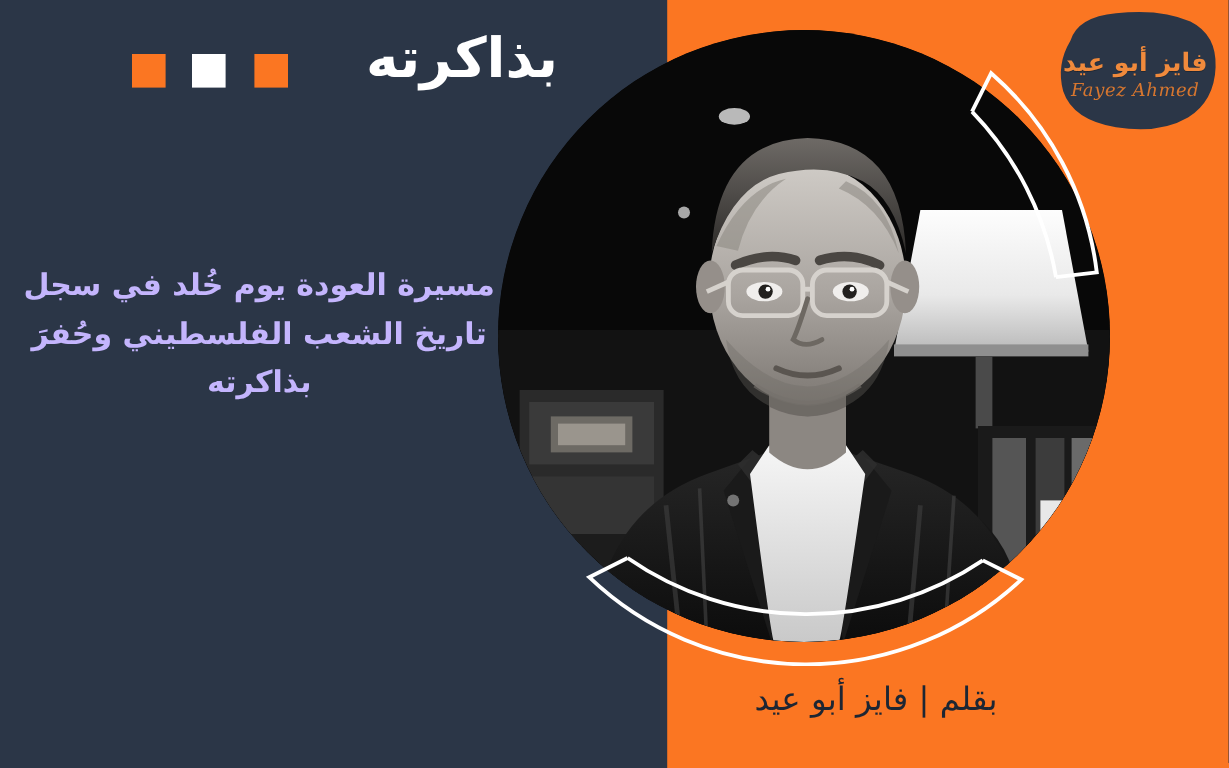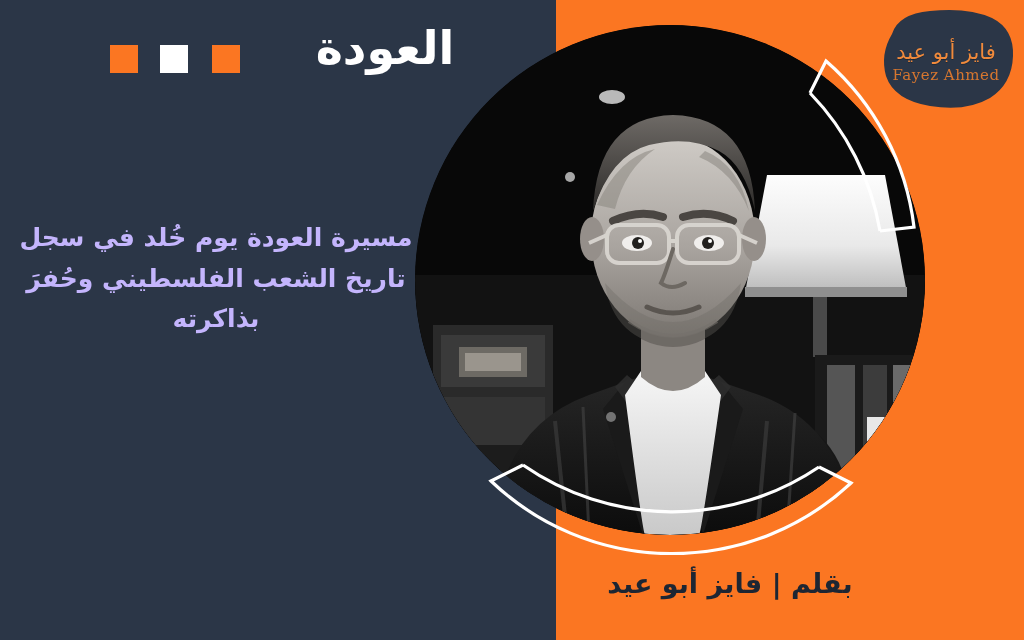--- a/index.html
+++ b/index.html
@@ -73,21 +73,21 @@
   }
 
   
   .byline{
     position:absolute;
     left:560px; top:568px;
     width:340px;
     z-index:6;
     color:#1d2633;
     font-size:27px;
-    font-weight:700;
+    font-weight:400;
     direction:rtl;
     text-align:center;
     white-space:nowrap;
   }
 
   
   .portrait-wrap{
     position:absolute;
     left:415px; top:25px;
     width:510px; height:510px;
@@ -116,31 +116,32 @@
   }
   .logo svg{ display:block; width:148px; height:108px; }
   .logo-word{
     position:absolute;
     left:0; top:36px;
     width:148px;
     text-align:center;
     direction:rtl;
     color:#f08a3c;
     font-size:21px;
-    font-weight:400;
+    font-weight:700;
     white-space:nowrap;
     text-shadow:0 1px 0 rgba(0,0,0,.25);
   }
   .logo-sig{
     position:absolute;
     left:0; top:62px;
     width:148px;
     text-align:center;
     color:#e07a2e;
     font-family:"DejaVu Serif","Liberation Serif",serif;
+    font-style:italic;
     font-size:15px;
     letter-spacing:.5px;
     opacity:.95;
     white-space:nowrap;
   }
 </style>
 </head>
 <body>
 
 <div class="poster">
@@ -149,21 +150,21 @@
   <div class="bg-orange"></div>
 
   <div class="squares">
     <span class="sq orange"></span>
     <span class="gap-a"></span>
     <span class="sq white"></span>
     <span class="gap-b"></span>
     <span class="sq orange"></span>
   </div>
 
-  <div class="section-title">العودة</div>
+  <div class="section-title">بذاكرته</div>
 
   <div class="headline">مسيرة العودة يوم خُلد في سجل تاريخ الشعب الفلسطيني وحُفرَ بذاكرته</div>
 
   <div class="portrait-wrap">
     <svg class="portrait-svg" viewBox="0 0 510 510" xmlns="http://www.w3.org/2000/svg">
       <defs>
         <linearGradient id="lampG" x1="0" y1="0" x2="0" y2="1">
           <stop offset="0%" stop-color="#fdfdfd"></stop>
           <stop offset="60%" stop-color="#e9e9e9"></stop>
           <stop offset="100%" stop-color="#b9b9b9"></stop>

